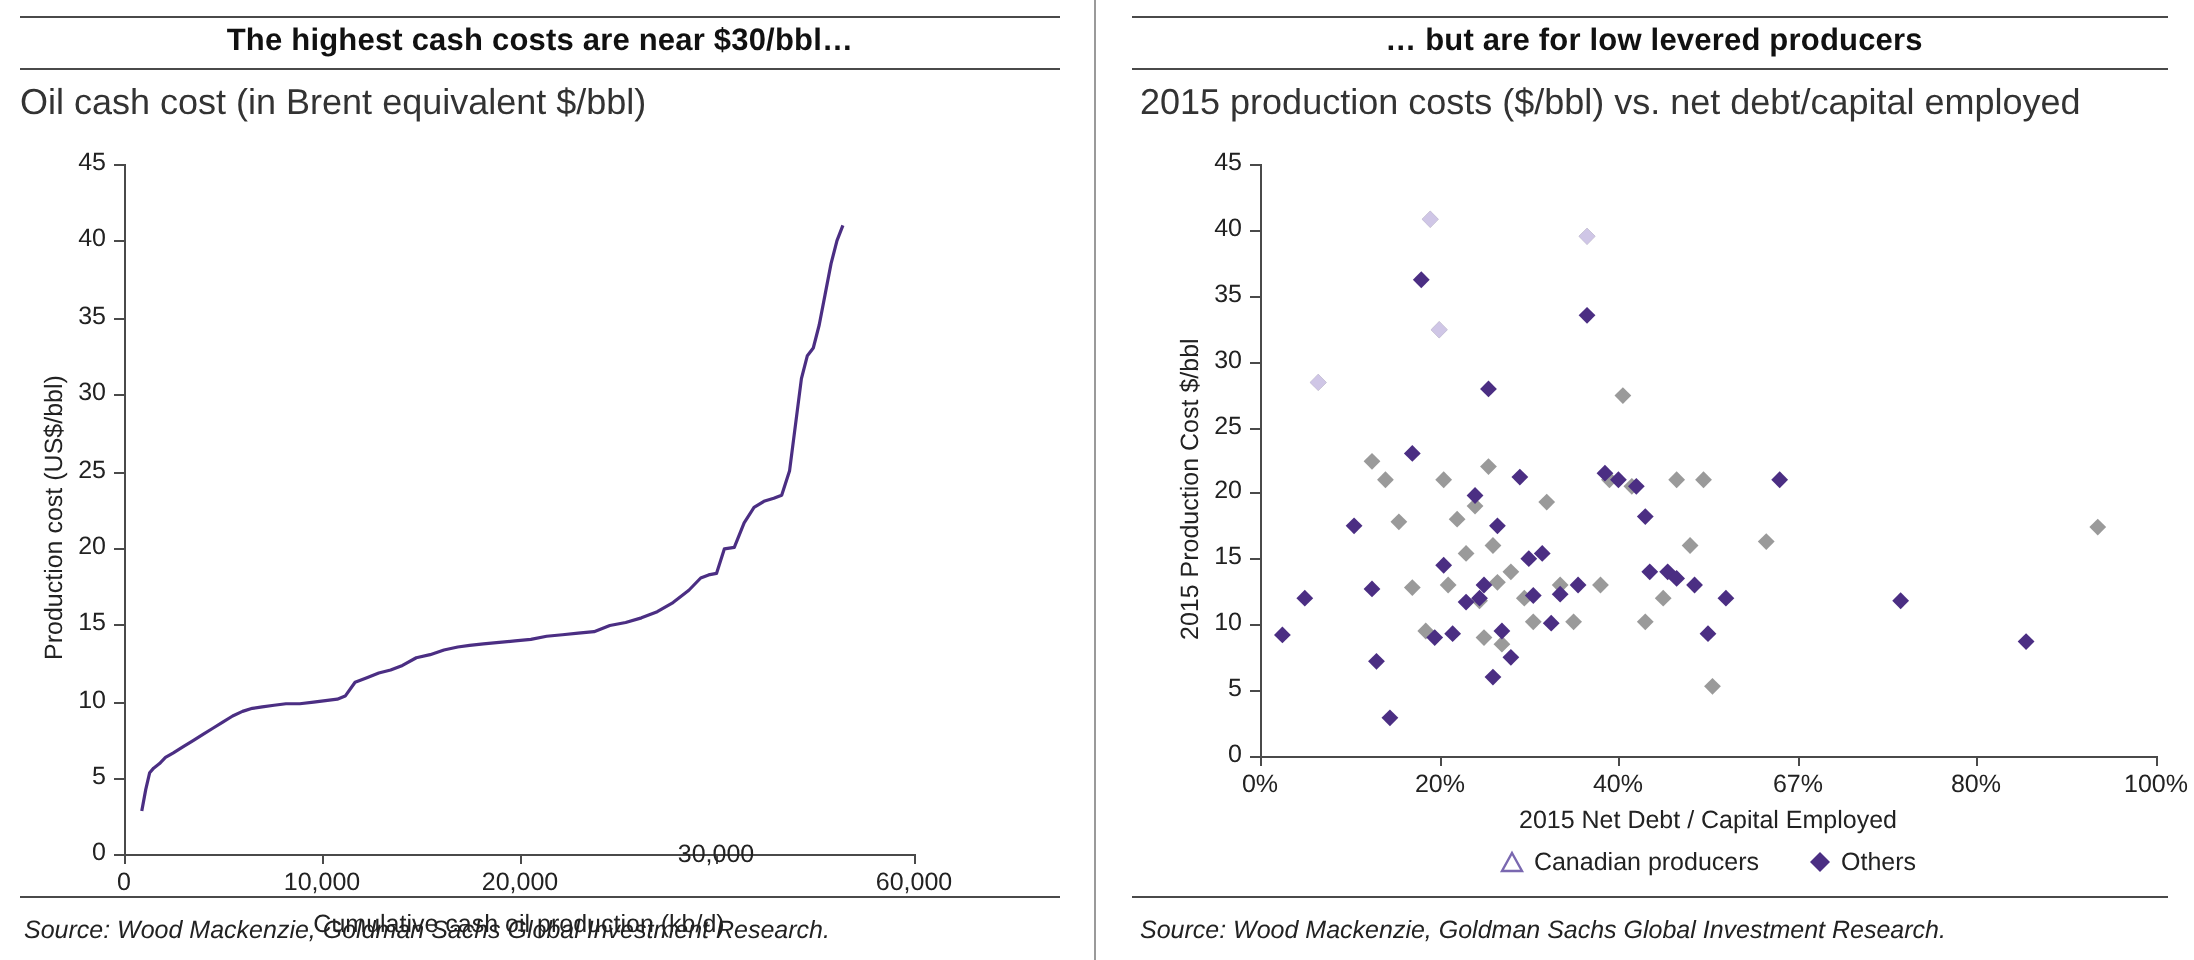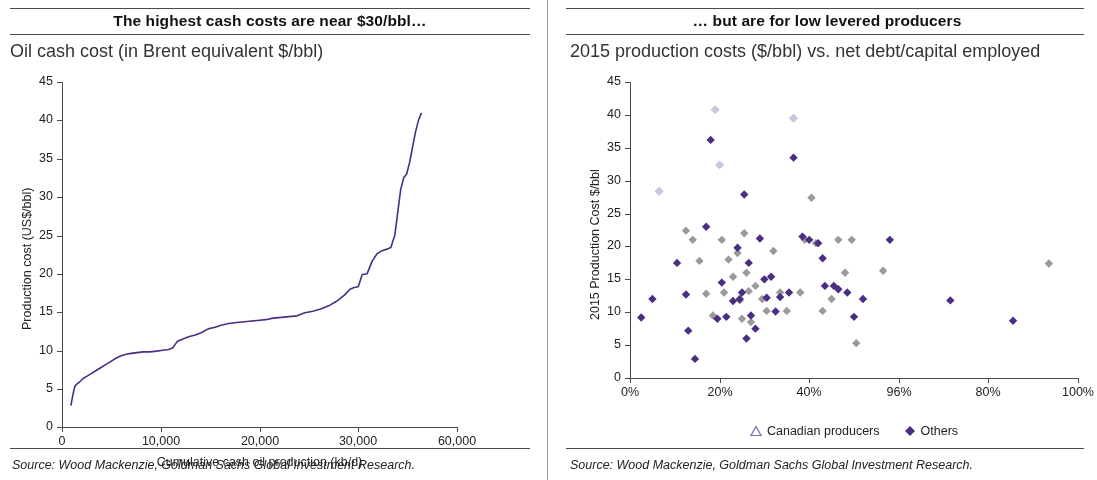--- a/index.html
+++ b/index.html
@@ -63,21 +63,21 @@
       <div class="tick" style="left:57px;top:427px;width:5px;height:1px;"></div>
       <div class="ticklabel" style="left:31px;top:419px;width:22px;text-align:right;">0</div>
 
       <div class="tick" style="left:62px;top:427px;width:1px;height:5px;"></div>
       <div class="ticklabel" style="left:42px;top:434px;width:40px;text-align:center;">0</div>
       <div class="tick" style="left:161px;top:427px;width:1px;height:5px;"></div>
       <div class="ticklabel" style="left:126px;top:434px;width:70px;text-align:center;">10,000</div>
       <div class="tick" style="left:260px;top:427px;width:1px;height:5px;"></div>
       <div class="ticklabel" style="left:225px;top:434px;width:70px;text-align:center;">20,000</div>
       <div class="tick" style="left:358px;top:427px;width:1px;height:5px;"></div>
-      <div class="ticklabel" style="left:323px;top:434px;width:70px;text-align:center;">30,000</div>
+      <div class="ticklabel" style="left:323px;top:420px;width:70px;text-align:center;">30,000</div>
       <div class="tick" style="left:457px;top:427px;width:1px;height:5px;"></div>
       <div class="ticklabel" style="left:422px;top:434px;width:70px;text-align:center;">60,000</div>
 
       <div class="axtitle vtitle" style="left:20px;top:330px;">Production cost (US$/bbl)</div>
       <div class="axtitle" style="left:62px;top:455px;width:395px;text-align:center;">Cumulative cash oil production (kb/d)</div>
 
       <svg id="left-svg" style="position:absolute;left:0;top:0;" width="548" height="470">
           <path d="M70.89 405.53 L72.86 394.80 L74.84 386.37 L76.81 384.07 L79.78 381.77 L82.74 378.70 L86.69 376.40 L91.63 373.33 L96.56 370.27 L101.50 367.20 L106.44 364.13 L111.38 361.07 L116.31 358.00 L121.25 355.70 L126.19 354.17 L131.13 353.40 L137.05 352.63 L142.97 351.87 L149.89 351.87 L156.80 351.10 L162.73 350.33 L168.65 349.57 L172.60 348.03 L177.54 341.13 L183.46 338.83 L189.39 336.53 L195.31 335.00 L201.24 332.70 L208.15 328.87 L215.06 327.33 L221.98 325.03 L228.89 323.50 L234.81 322.73 L241.72 321.97 L249.63 321.20 L257.52 320.43 L265.43 319.67 L273.33 318.13 L281.23 317.37 L289.13 316.60 L297.02 315.83 L304.92 312.77 L312.83 311.23 L320.73 308.93 L328.63 305.87 L336.52 301.27 L344.43 295.13 L350.35 289.00 L354.30 287.47 L358.25 286.70 L362.20 274.43 L367.14 273.67 L372.07 261.40 L377.01 253.73 L381.95 250.67 L386.89 249.13 L390.84 247.60 L394.79 235.33 L397.75 212.33 L400.71 189.33 L403.68 177.83 L406.64 174.00 L409.60 162.50 L412.56 147.17 L415.53 131.83 L418.49 120.33 L421.45 112.67 " fill="none" stroke="#4b2e83" stroke-width="1.6" stroke-linejoin="round"></path>
         </svg>
     </div>
@@ -119,27 +119,28 @@
       <div class="tick" style="left:77px;top:378px;width:5px;height:1px;"></div>
       <div class="ticklabel" style="left:51px;top:370px;width:22px;text-align:right;">0</div>
 
       <div class="tick" style="left:82px;top:378px;width:1px;height:5px;"></div>
       <div class="ticklabel" style="left:57px;top:385px;width:50px;text-align:center;">0%</div>
       <div class="tick" style="left:172px;top:378px;width:1px;height:5px;"></div>
       <div class="ticklabel" style="left:147px;top:385px;width:50px;text-align:center;">20%</div>
       <div class="tick" style="left:261px;top:378px;width:1px;height:5px;"></div>
       <div class="ticklabel" style="left:236px;top:385px;width:50px;text-align:center;">40%</div>
       <div class="tick" style="left:351px;top:378px;width:1px;height:5px;"></div>
-      <div class="ticklabel" style="left:326px;top:385px;width:50px;text-align:center;">96%</div>
+      <div class="ticklabel" style="left:326px;top:385px;width:50px;text-align:center;">67%</div>
       <div class="tick" style="left:440px;top:378px;width:1px;height:5px;"></div>
       <div class="ticklabel" style="left:415px;top:385px;width:50px;text-align:center;">80%</div>
       <div class="tick" style="left:530px;top:378px;width:1px;height:5px;"></div>
       <div class="ticklabel" style="left:505px;top:385px;width:50px;text-align:center;">100%</div>
 
       <div class="axtitle vtitle" style="left:40px;top:320px;">2015 Production Cost $/bbl</div>
+      <div class="axtitle" style="left:82px;top:403px;width:448px;text-align:center;">2015 Net Debt / Capital Employed</div>
 
       <svg id="right-svg" style="position:absolute;left:0;top:0;" width="549" height="440">
           <polygon points="111.12,186.99111111111114 115.32000000000001,191.19111111111113 111.12,195.39111111111112 106.92,191.19111111111113" fill="#9a9a9a"></polygon>
           <polygon points="138,226.4577777777778 142.2,230.6577777777778 138,234.85777777777778 133.8,230.6577777777778" fill="#9a9a9a"></polygon>
           <polygon points="144.72,235.66666666666669 148.92,239.86666666666667 144.72,244.06666666666666 140.52,239.86666666666667" fill="#9a9a9a"></polygon>
           <polygon points="151.44,256.71555555555557 155.64,260.91555555555556 151.44,265.11555555555555 147.24,260.91555555555556" fill="#9a9a9a"></polygon>
           <polygon points="158.16000000000003,289.6044444444445 162.36,293.80444444444447 158.16000000000003,298.00444444444446 153.96000000000004,293.80444444444447" fill="#9a9a9a"></polygon>
           <polygon points="164.88,311.31111111111113 169.07999999999998,315.5111111111111 164.88,319.7111111111111 160.68,315.5111111111111" fill="#9a9a9a"></polygon>
           <polygon points="167.12,105.42666666666666 171.32,109.62666666666667 167.12,113.82666666666667 162.92000000000002,109.62666666666667" fill="#9a9a9a"></polygon>
           <polygon points="171.60000000000002,160.68 175.8,164.88 171.60000000000002,169.07999999999998 167.40000000000003,164.88" fill="#9a9a9a"></polygon>

